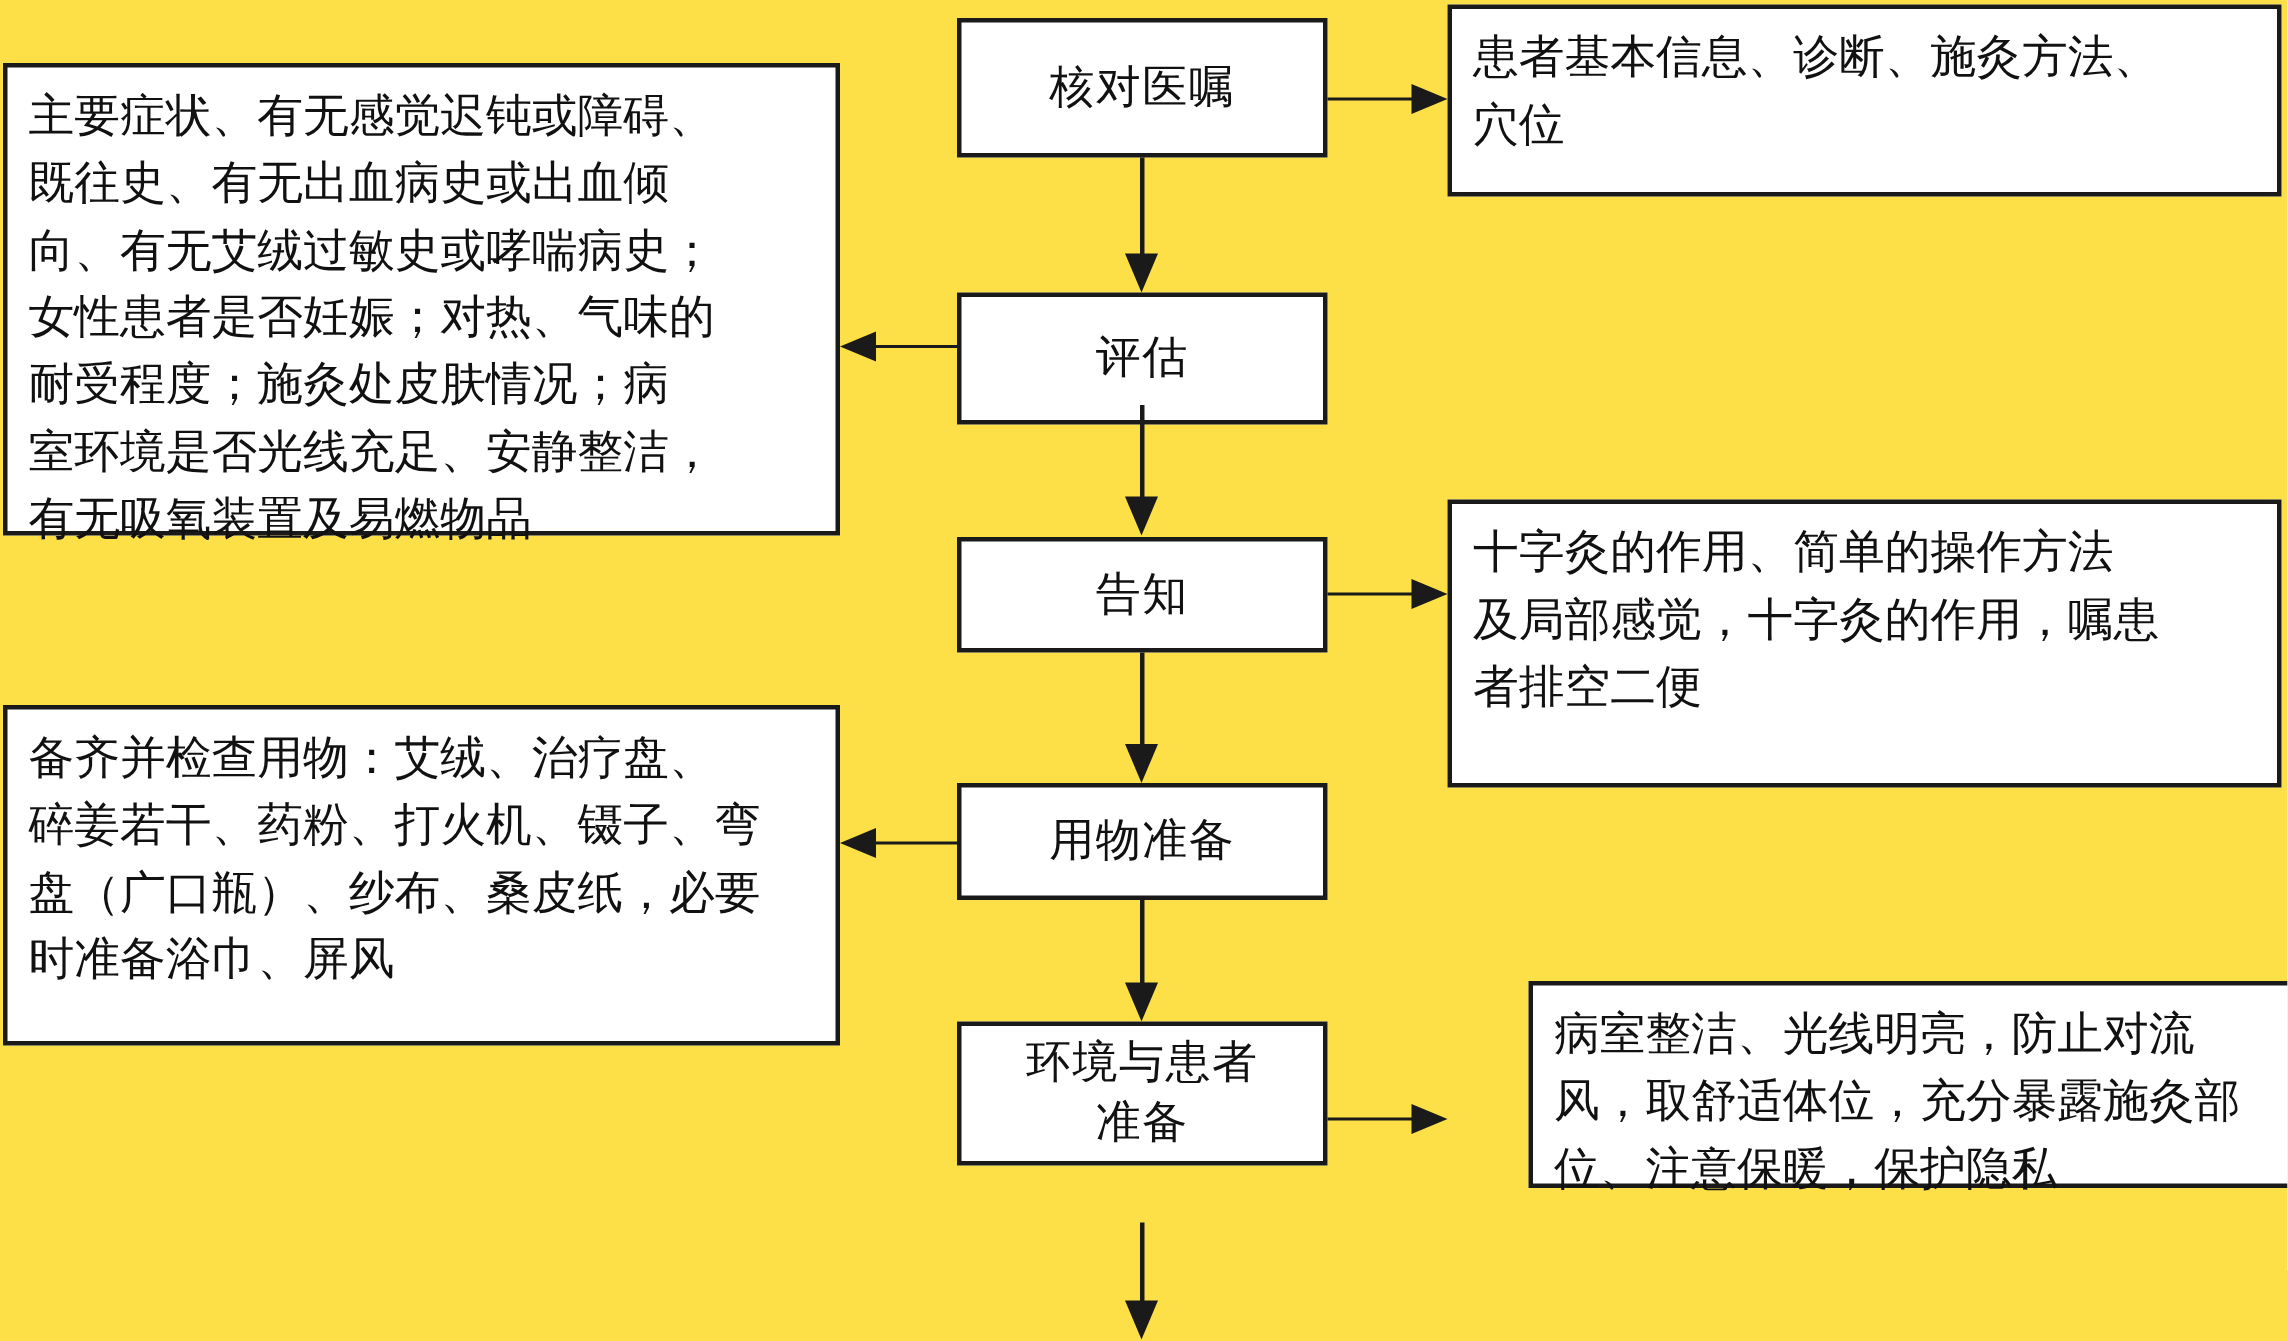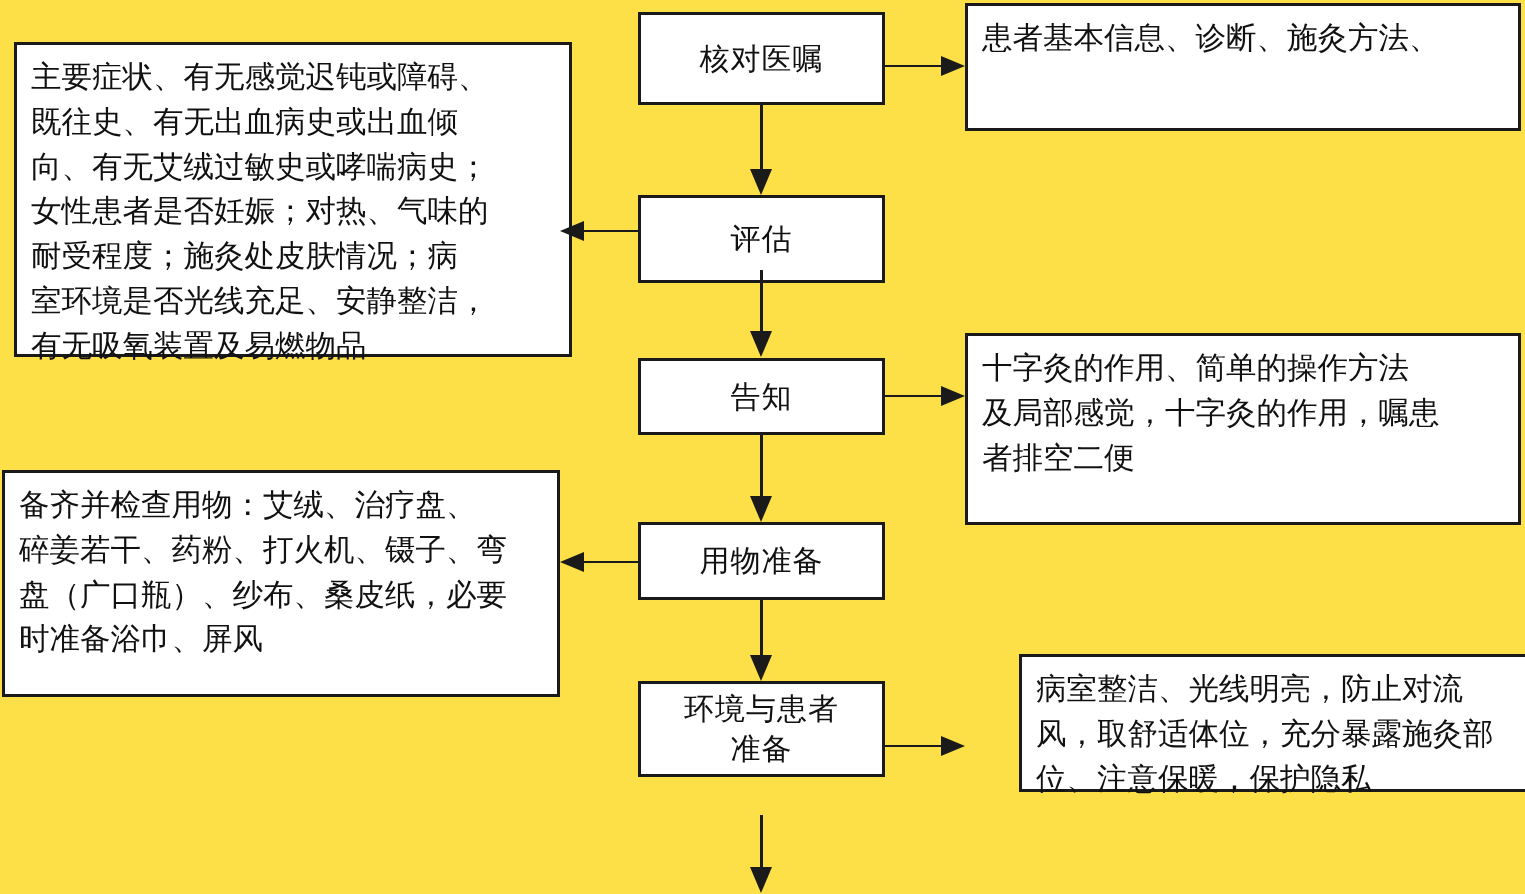--- a/index.html
+++ b/index.html
@@ -95,35 +95,36 @@
     <span>用物准备</span>
   </div>
 
   <div class="box node" style="left:638px; top:681px; width:247px; height:96px; flex-direction:column;">
     <span>环境与患者</span>
     <span>准备</span>
   </div>
 
   <div class="box sidebox" style="left:965px; top:3px; width:556px; height:128px;">
     <span>患者基本信息、诊断、施灸方法、</span>
+    <span>穴位</span>
   </div>
 
   <div class="box sidebox" style="left:965px; top:333px; width:556px; height:192px;">
     <span>十字灸的作用、简单的操作方法</span>
     <span>及局部感觉，十字灸的作用，嘱患</span>
     <span>者排空二便</span>
   </div>
 
   <div class="box sidebox" style="left:1019px; top:654px; width:556px; height:138px;">
     <span>病室整洁、光线明亮，防止对流</span>
     <span>风，取舒适体位，充分暴露施灸部</span>
     <span>位、注意保暖，保护隐私</span>
   </div>
 
-  <div class="box sidebox" style="left:2px; top:42px; width:558px; height:315px;margin-left:12px;">
+  <div class="box sidebox" style="left:2px; top:42px; width:558px; height:315px;">
     <span>主要症状、有无感觉迟钝或障碍、</span>
     <span>既往史、有无出血病史或出血倾</span>
     <span>向、有无艾绒过敏史或哮喘病史；</span>
     <span>女性患者是否妊娠；对热、气味的</span>
     <span>耐受程度；施灸处皮肤情况；病</span>
     <span>室环境是否光线充足、安静整洁，</span>
     <span>有无吸氧装置及易燃物品</span>
   </div>
 
   <div class="box sidebox" style="left:2px; top:470px; width:558px; height:227px;padding-left:14px;">

